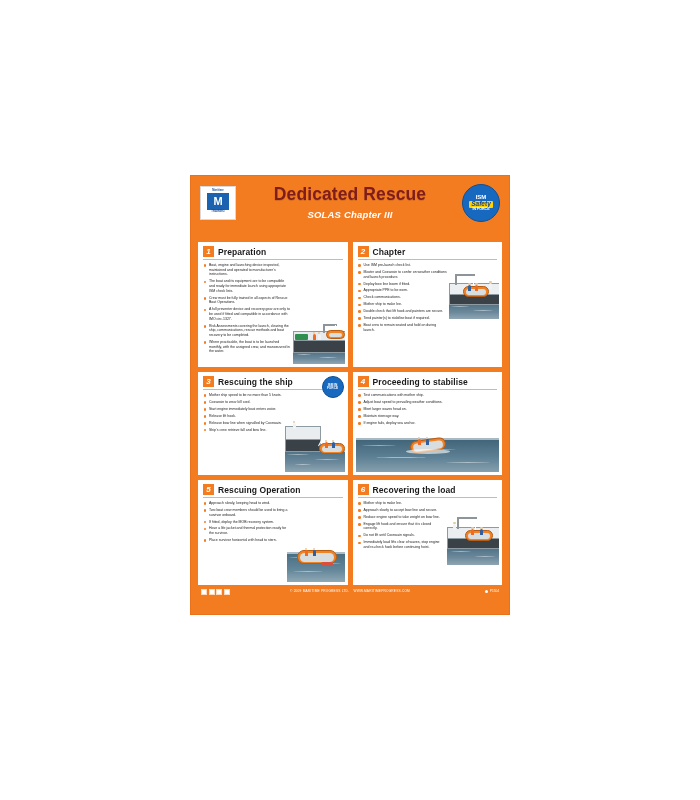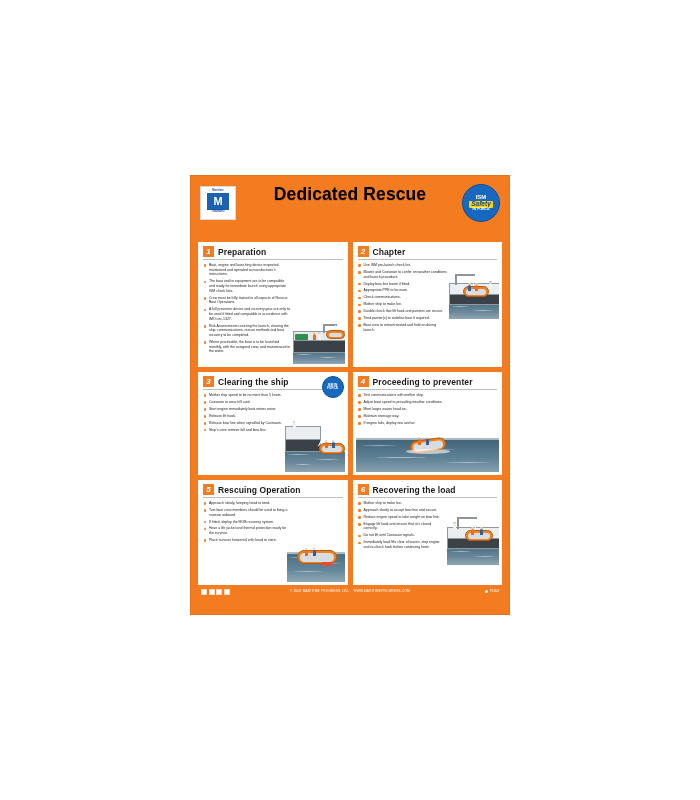--- a/index.html
+++ b/index.html
@@ -68,21 +68,21 @@
     display: flex;
     align-items: center;
     justify-content: center;
     line-height: 1;
   }
   .title-wrap {
     text-align: center;
     padding-top: 3px;
   }
   .poster-title {
-    color: #000000;
+    color: #7f1d1d;
     font-size: 17.5px;
     font-weight: bold;
     line-height: 1.12;
     letter-spacing: .1px;
     text-shadow: 0 1px 0 rgba(0,0,0,.12);
   }
   .poster-subtitle {
     color: #ffffff;
     font-size: 9.5px;
     font-weight: bold;
@@ -349,20 +349,21 @@
     <div class="poster-header">
 
       <div class="brand-logo">
         <div class="bl-top">Maritime</div>
         <div class="bl-mark">M</div>
         <div class="bl-top">TRAINING</div>
       </div>
 
       <div class="title-wrap">
         <div class="poster-title">Dedicated Rescue</div>
+        <div class="poster-subtitle">SOLAS Chapter III</div>
       </div>
 
       <div class="ism-badge">
         <div class="b1">ISM</div>
         <div class="b2">Safety</div>
         <div class="b3">IN FORCE</div>
       </div>
     </div>
 
     <div class="panels">
@@ -433,21 +434,21 @@
             </div>
           <div class="person blue" style="left:19px; bottom:28px;"></div>
           <div class="person orange" style="left:26px; bottom:28px;"></div>
           <div class="person white" style="left:40px; bottom:30px;"></div>
         </div>
       </div>
 
       <div class="panel" style="height:95px">
         <div class="panel-head">
           <div class="panel-num">3</div>
-          <div class="panel-title">Clearing the ship</div>
+          <div class="panel-title">Rescuing the ship</div>
         </div>
         <div class="mini-badge">ISM IN FORCE</div>
         <div class="panel-body">
           <ul class="bullets" style="width:58%">
             <li>Mother ship speed to be no more than 5 knots.</li>
             <li>Coxswain to wear kill cord.</li>
             <li>Start engine immediately boat enters water.</li>
             <li>Release lift hook.</li>
             <li>Release bow line when signalled by Coxswain.</li>
             <li>Ship's crew retrieve fall and bow line.</li>
@@ -466,21 +467,21 @@
             </div>
           <div class="person orange" style="left:40px; bottom:24px;"></div>
           <div class="person blue" style="left:47px; bottom:24px;"></div>
           <div class="person white" style="left:8px; bottom:43px;"></div>
         </div>
       </div>
 
       <div class="panel" style="height:95px">
         <div class="panel-head">
           <div class="panel-num">4</div>
-          <div class="panel-title">Proceeding to preventer</div>
+          <div class="panel-title">Proceeding to stabilise</div>
         </div>
         <div class="panel-body">
           <ul class="bullets" style="width:72%">
             <li>Test communications with mother ship.</li>
             <li>Adjust boat speed to prevailing weather conditions.</li>
             <li>Meet larger waves head on.</li>
             <li>Maintain steerage way.</li>
             <li>If engine fails, deploy sea anchor.</li>
           </ul>
         </div>

